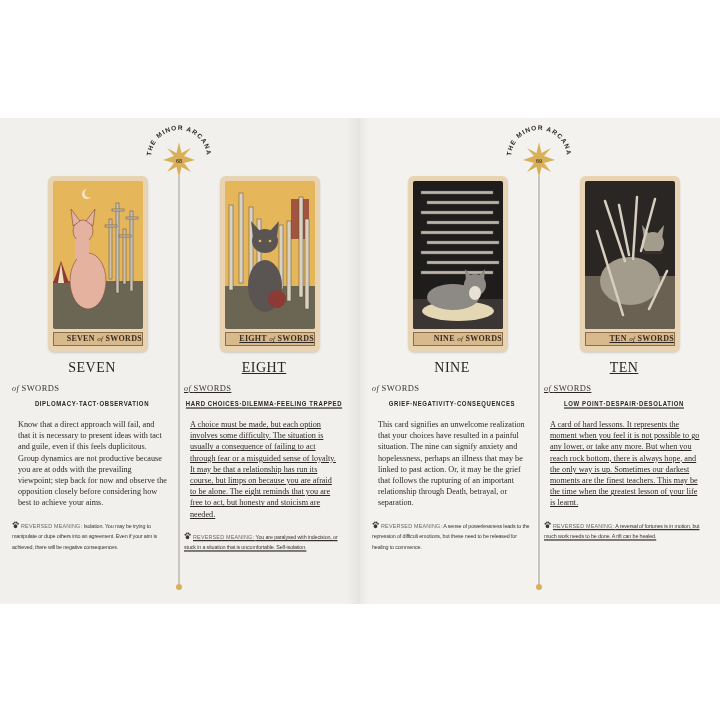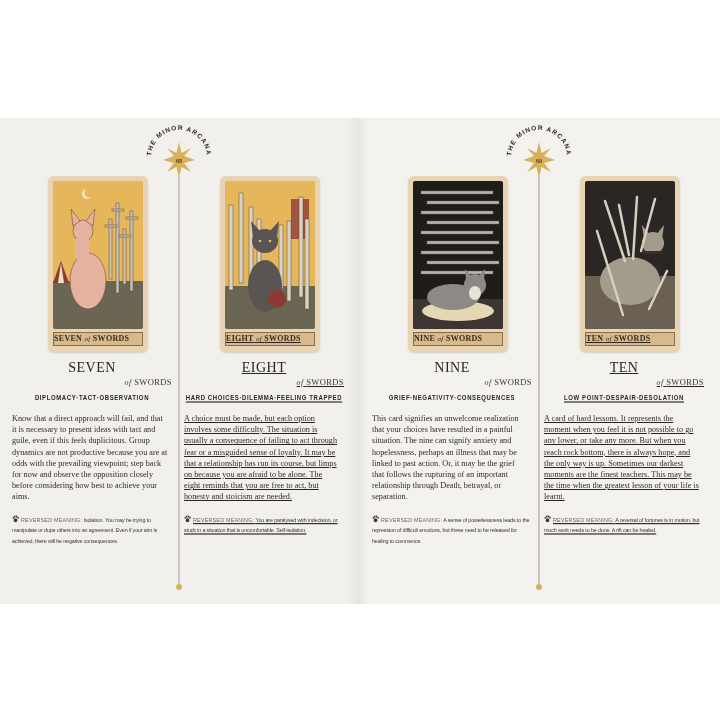--- a/index.html
+++ b/index.html
@@ -23,30 +23,30 @@
     .column { position: absolute; top: 58px; width: 160px; }
     .column.c1 { left: 12px; }
     .column.c2 { left: 184px; text-decoration: underline; }
 
     .card { position: relative; margin-left: 36px; width: 100px; height: 176px; border-radius: 6px;
       background: #e8d3b3; padding: 5px; box-shadow: 0 1px 2px rgba(0,0,0,0.15); }
     .card-art { width: 90px; height: 148px; border-radius: 2px; overflow: hidden; position: relative; }
     .card-art svg { width: 90px; height: 148px; display: block; }
     .card-label { margin-top: 3px; height: 14px; background: #d8b98c; border: 1px solid #8a6d4b;
       font-family: "Liberation Serif", serif; font-size: 8px; font-weight: bold; color: #3a2b20;
-      text-align: left; line-height: 12px; letter-spacing: 0.3px; }
+      text-align: right; line-height: 12px; letter-spacing: 0.3px; }
     .card-label i { font-style: italic; font-weight: normal; font-size: 7px; }
 
     .title { margin-top: 8px; text-align: center; font-size: 14px; letter-spacing: 0.5px; color: #2a2522; }
-    .subtitle { text-align: right; font-size: 8.5px; margin-top: 1px; color: #3a3532; letter-spacing: 0.4px; }
+    .subtitle { text-align: left; font-size: 8.5px; margin-top: 7px; color: #3a3532; letter-spacing: 0.4px; }
     .subtitle i { font-size: 8px; }
     .keywords { text-align: center; font-family: "Liberation Sans", sans-serif; font-size: 6px; font-weight: bold;
       letter-spacing: 0.6px; margin-top: 8px; color: #2a2522; transform: scaleY(1.15); }
 
-    .body-text { margin-top: 12px; font-size: 8.2px; line-height: 11.2px; color: #2e2a27; padding-right: 4px; }
+    .body-text { margin-top: 12px; font-size: 8.2px; line-height: 11.2px; color: #2e2a27; padding-right: 4px; margin-left: 6px; }
 
     .reversed { margin-top: 12px; font-family: "Liberation Sans", sans-serif; font-size: 5.4px; line-height: 9px;
       color: #3a3532; letter-spacing: -0.15px; transform: scaleY(1.15); transform-origin: top left; }
     .reversed .label { color: #6a6560; letter-spacing: 0.2px; }
     .rev-icon { display: inline-block; width: 7px; height: 7px; vertical-align: -1px; margin-right: 2px; }
   </style>
 </head>
 <body>
 
 <div class="spread">

